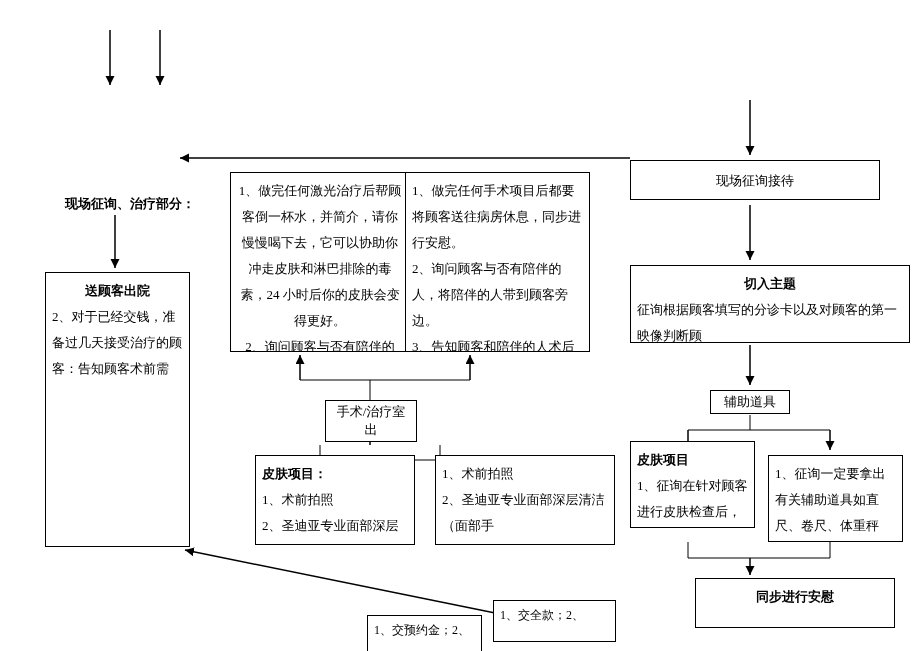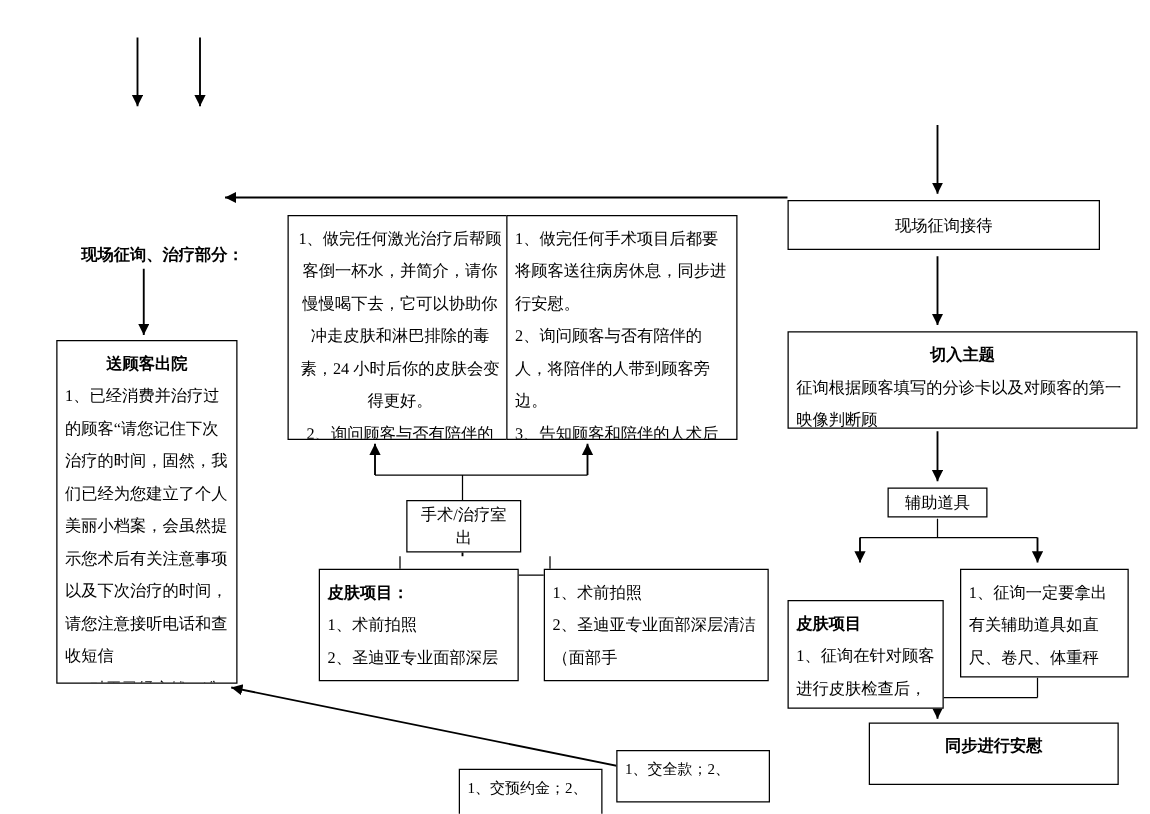--- a/index.html
+++ b/index.html
@@ -92,21 +92,20 @@
 
   <line x1="505" y1="615" x2="185" y2="550" stroke="#000" stroke-width="1.5" marker-end="url(#ah)"></line>
 
   <line x1="115" y1="215" x2="115" y2="268" stroke="#000" stroke-width="1.5" marker-end="url(#ah)"></line>
 </svg>
 
 <div class="label" style="left:65px; top:195px;">现场征询、治疗部分：</div>
 
 <div class="box" style="left:45px; top:272px; width:145px; height:275px; overflow:hidden;">
   <div class="title-center bold">送顾客出院</div>
-  <p class="text-line">1、已经消费并治疗过的顾客“请您记住下次治疗的时间，固然，我们已经为您建立了个人美丽小档案，会虽然提示您术后有关注意事项以及下次治疗的时间，请您注意接听电话和查收短信</p>
   <p class="text-line">2、对于已经交钱，准备过几天接受治疗的顾客：告知顾客术前需</p>
 </div>
 
 <div class="box" style="left:230px; top:172px; width:180px; height:180px; overflow:hidden;text-align:center;">
   <p class="text-line">1、做完任何激光治疗后帮顾客倒一杯水，并简介，请你慢慢喝下去，它可以协助你冲走皮肤和淋巴排除的毒素，24 小时后你的皮肤会变得更好。</p>
   <p class="text-line">2、询问顾客与否有陪伴的人，将顾客带到陪伴的人旁边。</p>
 </div>
 
 <div class="box" style="left:405px; top:172px; width:185px; height:180px; overflow:hidden;">
   <p class="text-line">1、做完任何手术项目后都要将顾客送往病房休息，同步进行安慰。</p>
@@ -135,21 +134,21 @@
   <div class="bold">皮肤项目：</div>
   <p class="text-line">1、术前拍照</p>
   <p class="text-line">2、圣迪亚专业面部深层清洁</p>
 </div>
 
 <div class="box" style="left:435px; top:455px; width:180px; height:90px; overflow:hidden;">
   <p class="text-line">1、术前拍照</p>
   <p class="text-line">2、圣迪亚专业面部深层清洁（面部手</p>
 </div>
 
-<div class="box" style="left:630px; top:480px; width:125px; height:87px; overflow:hidden;">
+<div class="box" style="left:630px; top:441px; width:125px; height:87px; overflow:hidden;">
   <div class="bold">皮肤项目</div>
   <p class="text-line">1、征询在针对顾客进行皮肤检查后，一定要让顾客接受</p>
 </div>
 
 <div class="box" style="left:768px; top:455px; width:135px; height:87px; overflow:hidden;">
   <p class="text-line">1、征询一定要拿出有关辅助道具如直尺、卷尺、体重秤</p>
 </div>
 
 <div class="box" style="left:695px; top:578px; width:200px; height:50px; overflow:hidden;">
   <div class="bold title-center">同步进行安慰</div>

